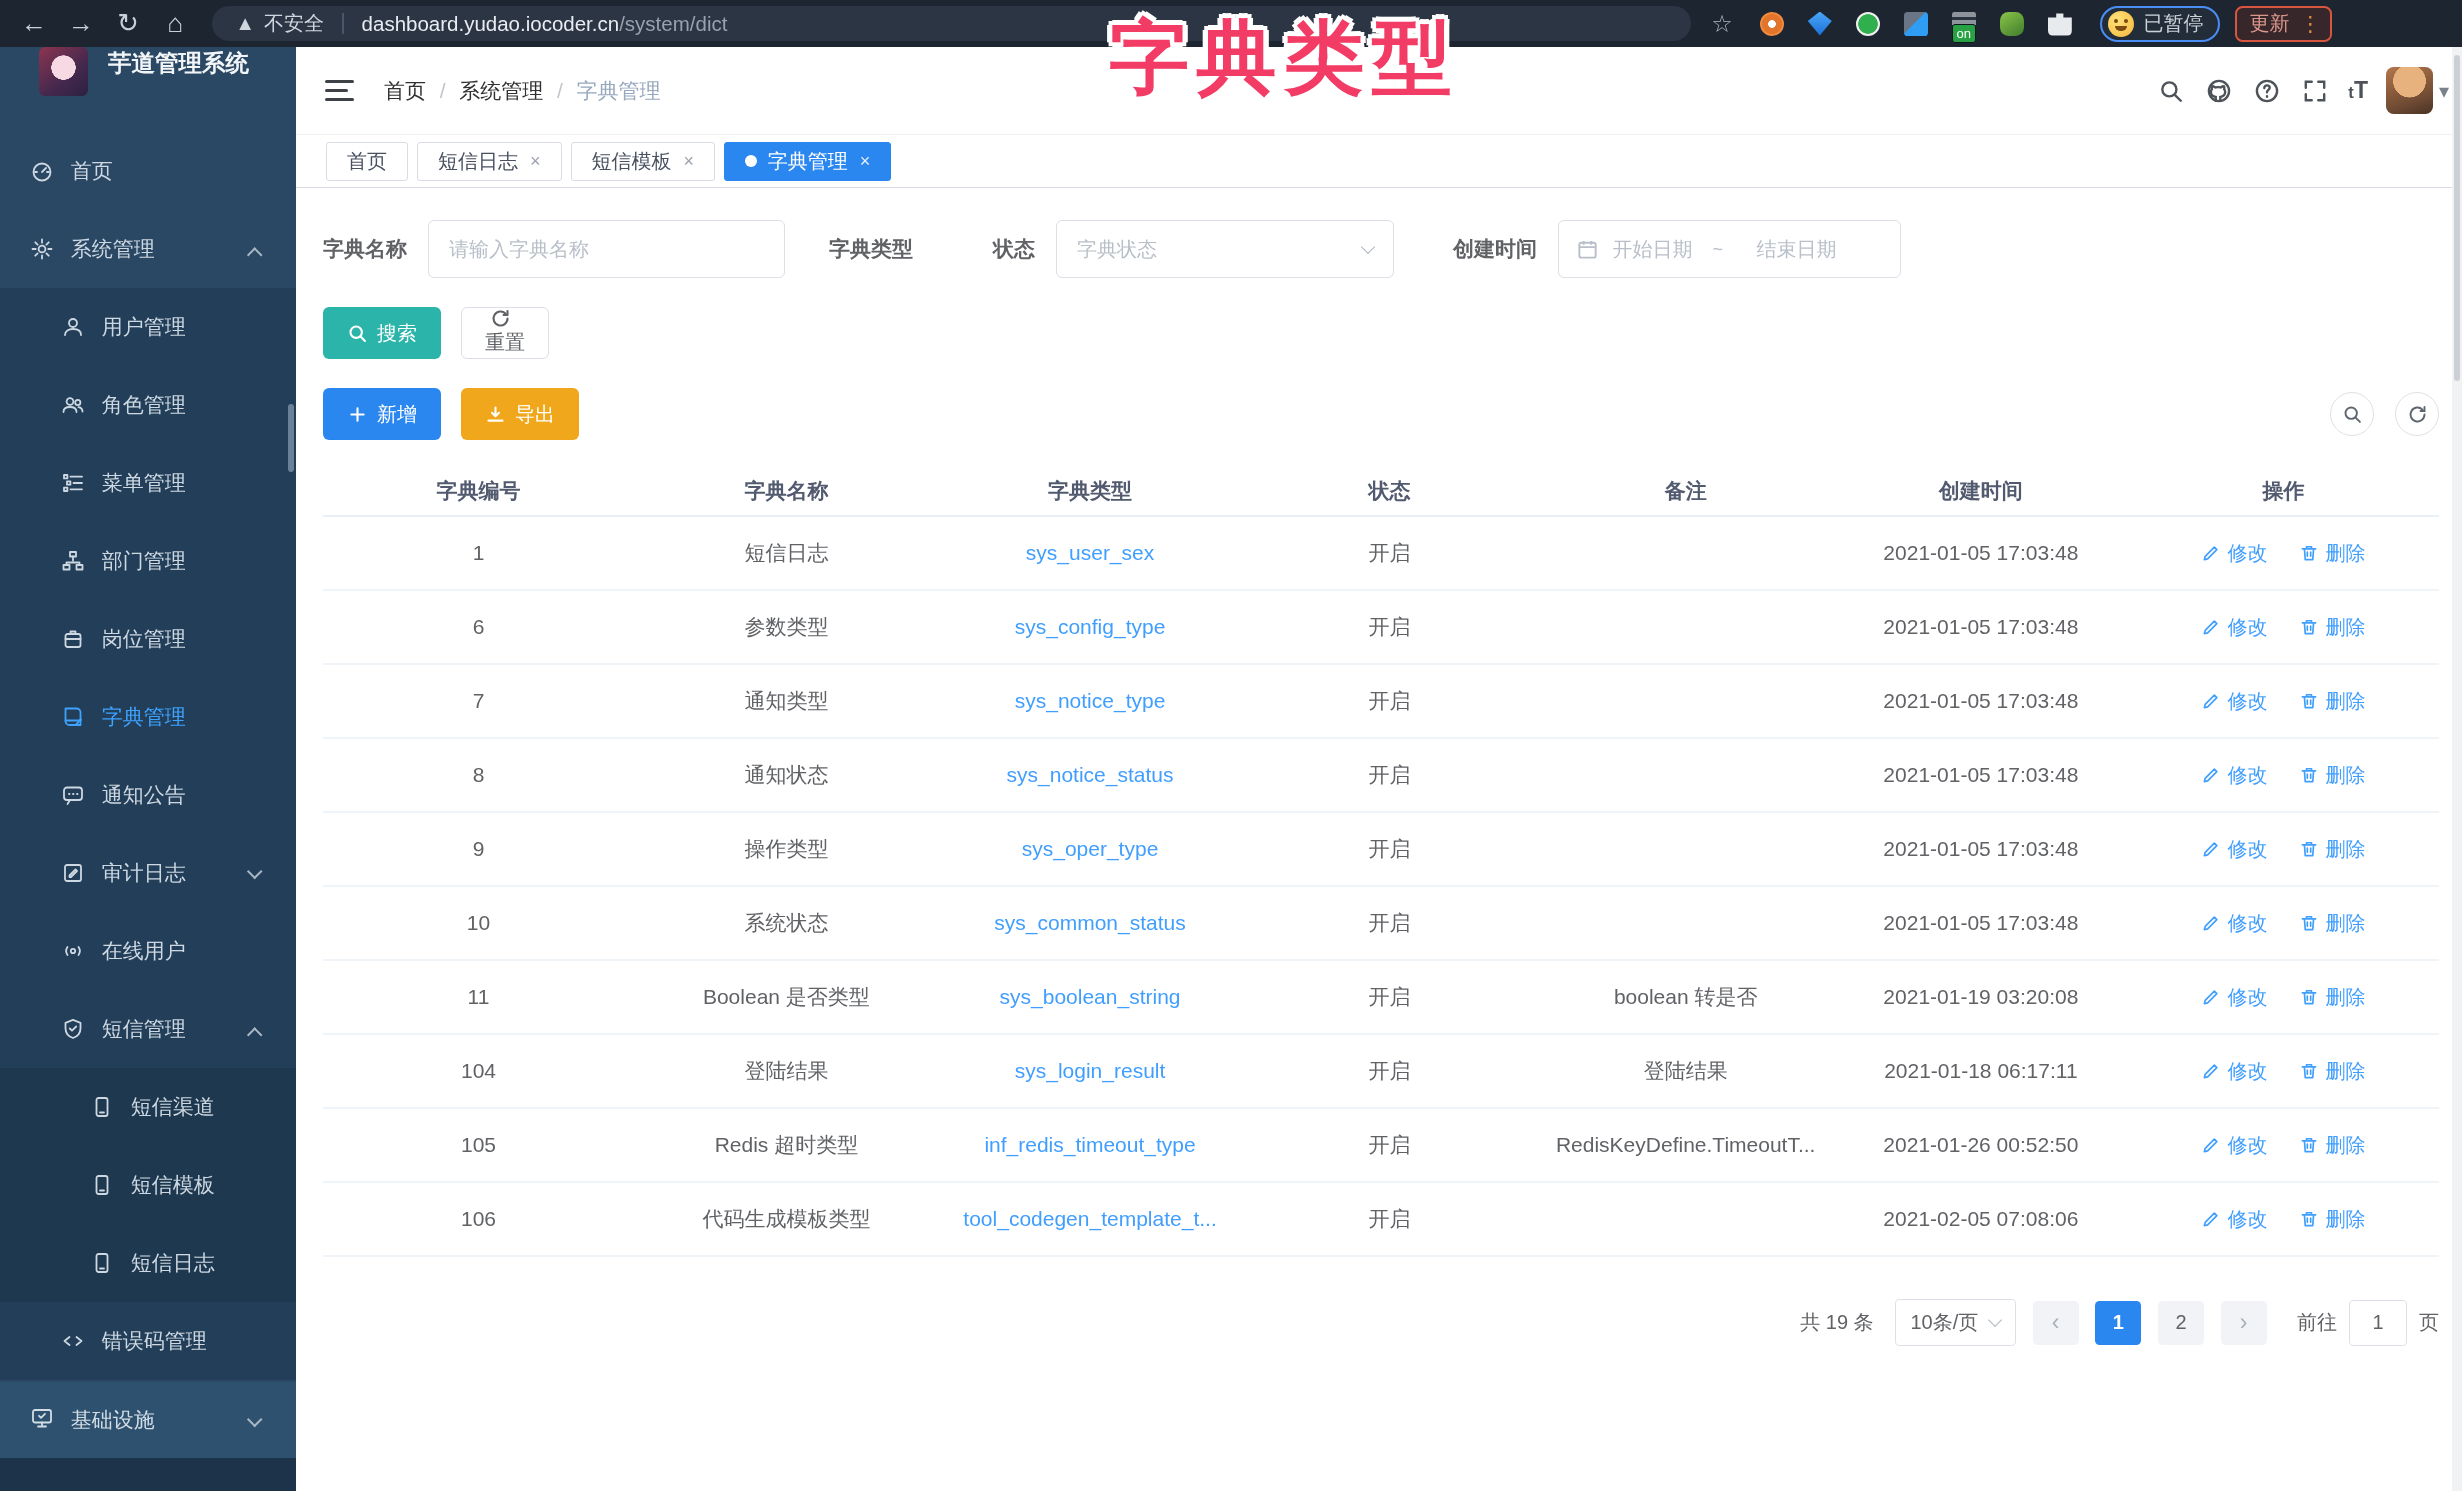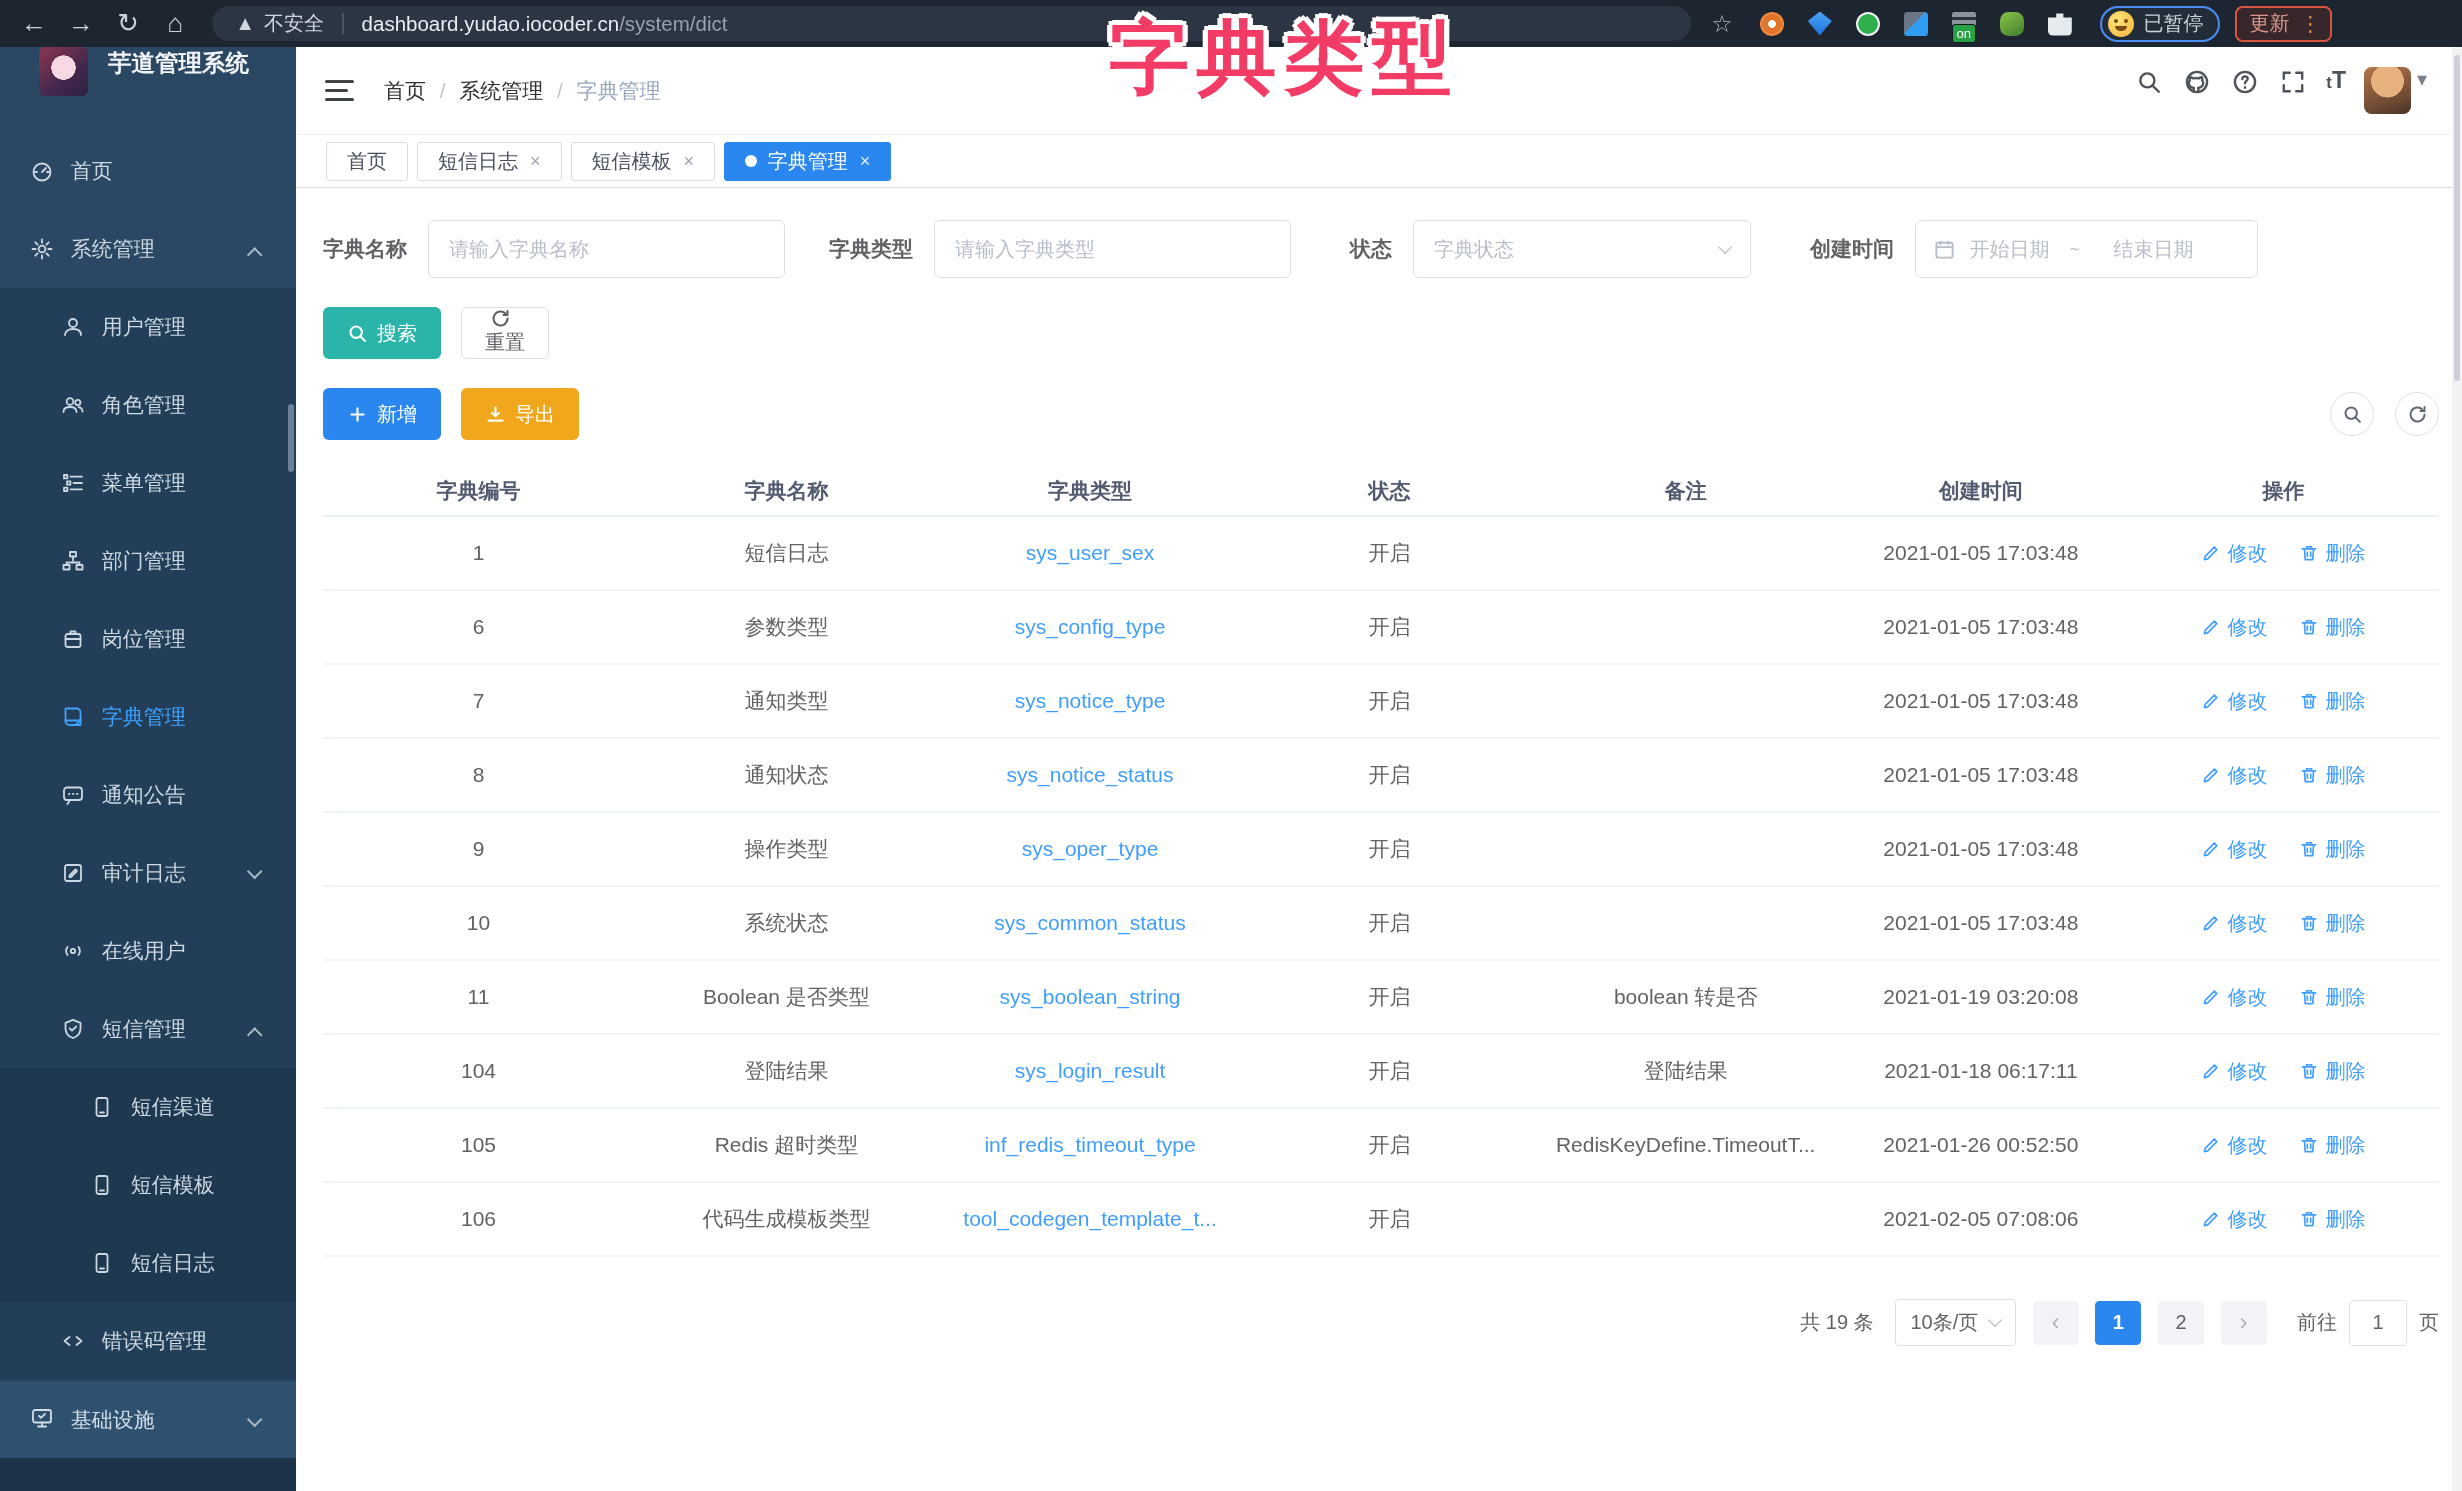--- a/index.html
+++ b/index.html
@@ -64,21 +64,21 @@
 
   
   .topbar { height:88px; display:flex; align-items:center; border-bottom:0.8px solid #eef0f2; }
   .hamburger { width:29px; margin-left:29px; display:flex; flex-direction:column; gap:6px; cursor:pointer; }
   .hamburger i { display:block; height:3px; background:#3e4246; border-radius:1.5px; }
   .hamburger i:nth-child(2){ width:78%; }
   .breadcrumb { display:flex; align-items:center; margin-left:30px; font-size:21px; }
   .breadcrumb .bc { color:#303133; font-weight:500; }
   .breadcrumb .sep { color:#c0c4cc; margin:0 13.7px; }
   .breadcrumb .bc.last { color:#97a8be; font-weight:400; }
-  .top-icons { margin-left:auto; display:flex; gap:18px; padding-right:35px; color:#4e5359; }
+  .top-icons { margin-left:auto; display:flex; align-items:center; gap:18px; padding-right:13px; color:#4e5359; }
   .tool-ic { width:30px; height:30px; display:flex; align-items:center; justify-content:center; cursor:pointer; }
   .tool-ic svg { width:26px; height:26px; stroke:#4e5359; fill:none; stroke-width:2.2; stroke-linecap:round; }
   .tsize { font-size:23px; font-weight:700; color:#4e5359; }
   .tsize small { font-size:16.7px; }
   .avatar { width:47px; height:47px; border-radius:7.6px; background:
      radial-gradient(circle at 50% 30%, #e8b27e 0 40%, transparent 41%),
      linear-gradient(160deg,#b4764a,#6e4a33 70%,#4a3226); }
   .caret { color:#7a818a; font-size:20px; margin-left:-12px; }
 
   
@@ -433,21 +433,20 @@
         </div>
       </div>
 
       <div class="content">
 
         <div class="filters">
           <span class="f-label">字典名称</span>
           <input class="f-input" placeholder="请输入字典名称" style="">
           <span class="gap1"></span>
           <span class="f-label">字典类型</span>
-          <input class="f-input" placeholder="请输入字典类型" style="">
           <span class="gap2"></span>
           <span class="f-label">状态</span>
           <div class="f-select">
             <span class="ph">字典状态</span>
             <span class="sel-chev"></span>
           </div>
           <span class="gap2"></span>
           <span class="f-label">创建时间</span>
           <div class="f-range">
             <svg viewBox="0 0 24 24">

